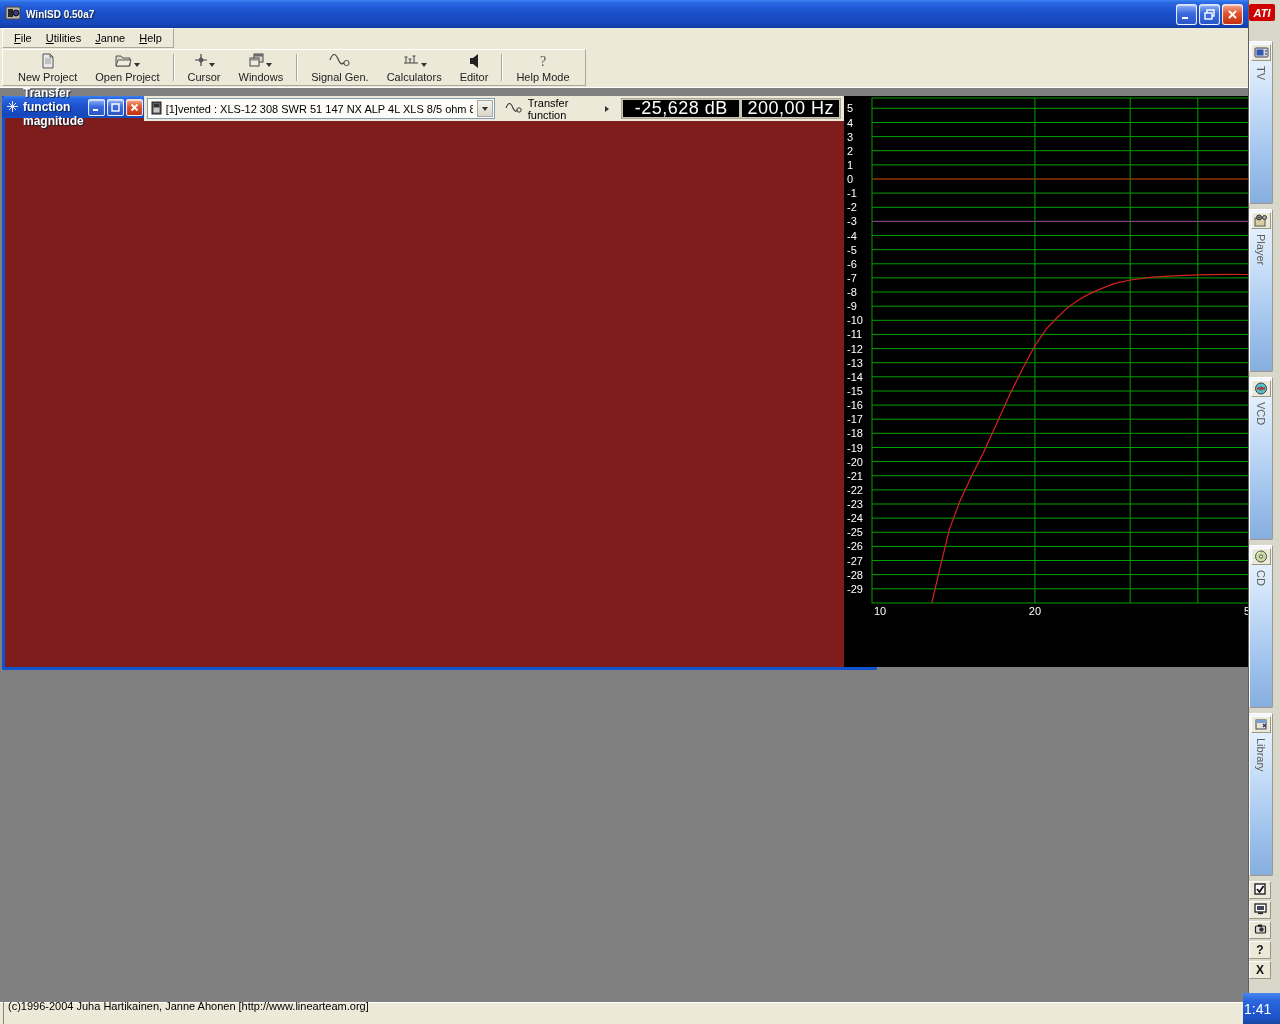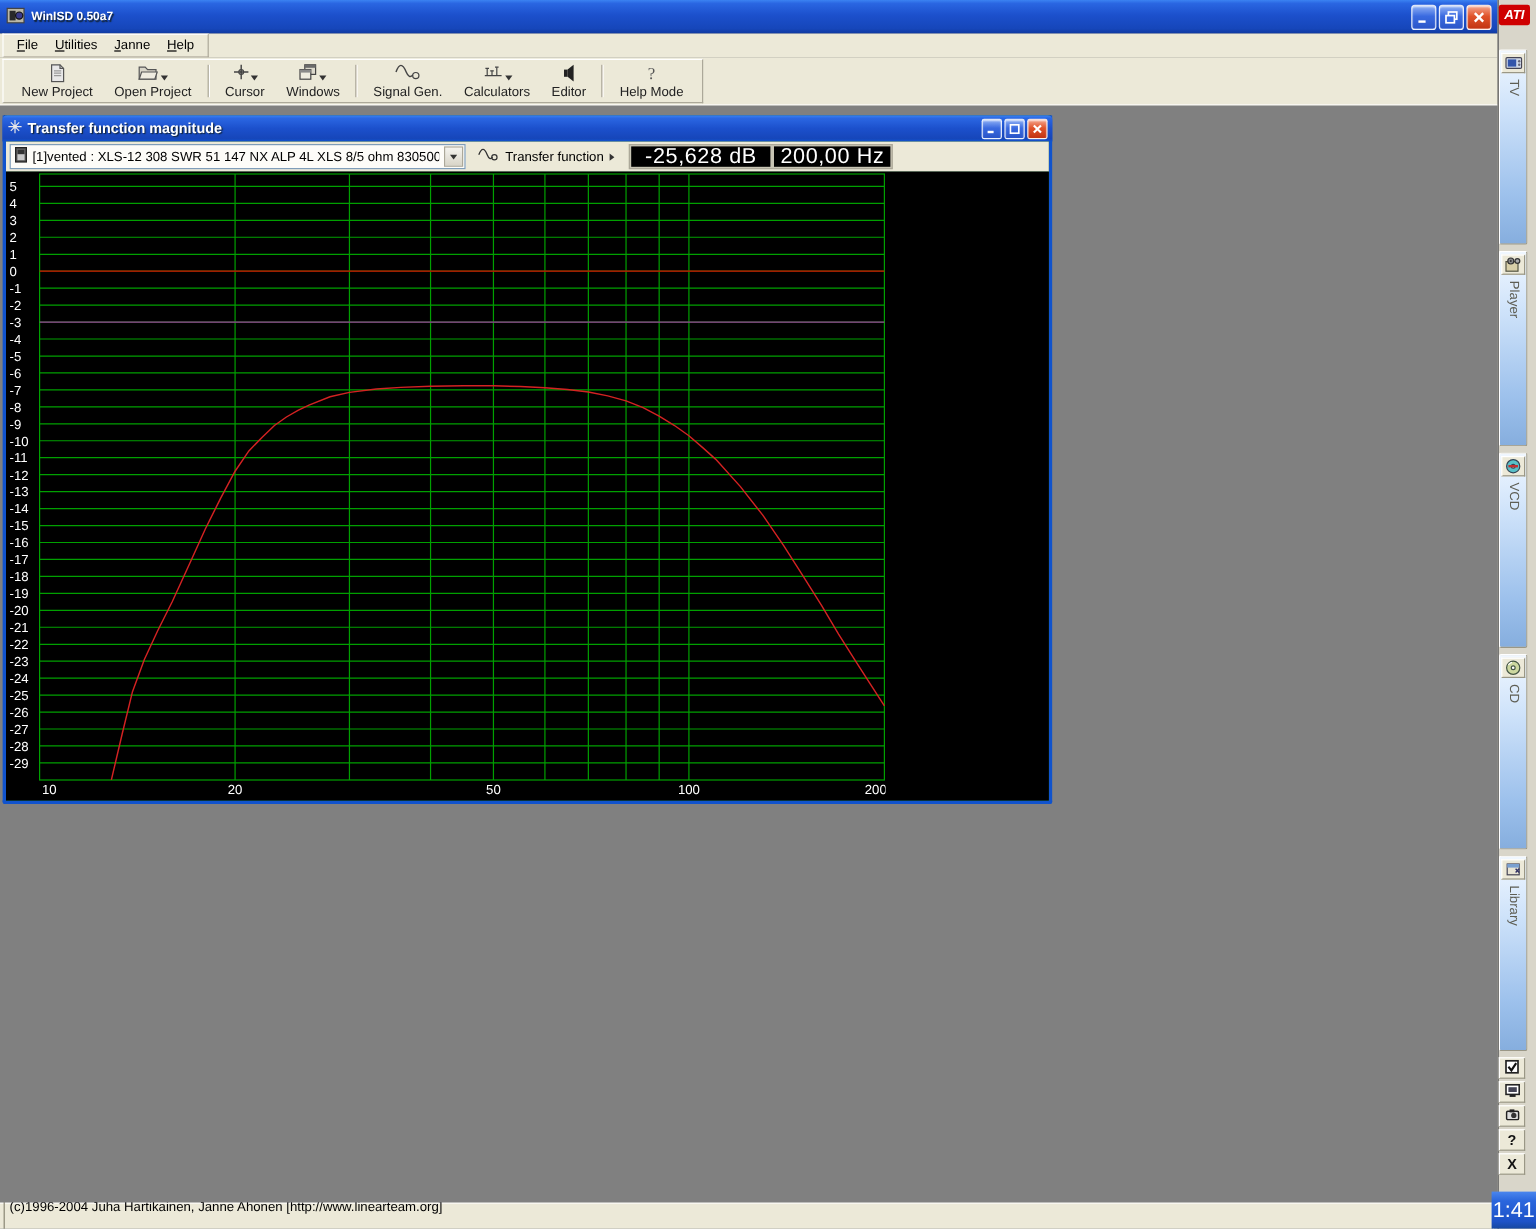--- a/index.html
+++ b/index.html
@@ -33,21 +33,21 @@
   .toolbar-band { display:flex; align-items:stretch; border:1px solid; border-color:#fff #aca899 #aca899 #fff; padding:1px 6px; }
   .tbtn { display:flex; flex-direction:column; align-items:center; justify-content:center; padding:1px 9px; gap:2px; color:#222; }
   .tbtn .ico { height:16px; display:flex; align-items:flex-start; gap:1px; }
   .tsep { width:2px; margin:3px 4px; border-left:1px solid #aca899; border-right:1px solid #fff; }
   .drop-caret { width:0; height:0; border-left:3px solid transparent; border-right:3px solid transparent; border-top:4px solid #333; margin-top:10px; }
   
   .mdi { flex:1; background:#808080; position:relative; overflow:hidden; }
   
   .child {
     position:absolute; left:2px; top:8px; width:875px; height:574px;
-    border:3px solid #1053cd; border-top:none; background:#14532d; display:flex; flex-direction:column;
+    border:3px solid #1053cd; border-top:none; background:#7f1d1d; display:flex; flex-direction:row;
     border-radius:0 0 2px 2px;
   }
   .child-titlebar {
     height:22px; margin:0 -3px; display:flex; align-items:center; gap:4px; padding:0 4px;
     background:linear-gradient(180deg,#3b83f2 0%,#2a66e2 12%,#1c50cc 50%,#1646ba 88%,#1053cd 100%);
     border-radius:4px 4px 0 0;
   }
   .child-title-text { color:#fff; font-weight:bold; font-size:12px; text-shadow:1px 1px 1px #123; }
   .xp-btn.small { width:17px; height:17px; border-radius:2px; }
   .child-toolbar { height:25px; background:#ece9d8; display:flex; align-items:center; padding:2px 3px; gap:3px; }
@@ -89,21 +89,21 @@
     display:flex; flex-direction:column; align-items:center; padding-top:2px;
   }
   .ati-launch .plate { width:20px; height:17px; background:#ece9d8; border:1px solid; border-color:#fff #9a9786 #9a9786 #fff; display:flex; align-items:center; justify-content:center; }
   .ati-launch .vlabel { writing-mode:vertical-rl; margin-top:5px; color:#5e5e54; font-size:11px; }
   #ati-small { display:flex; flex-direction:column; margin-top:5px; gap:2px; }
   .ati-sbtn {
     width:22px; height:18px; background:#ece9d8; border:1px solid; border-color:#fff #9a9786 #9a9786 #fff;
     display:flex; align-items:center; justify-content:center; font-weight:bold; font-size:12px; color:#111;
   }
   .clock {
-    position:absolute; right:0; bottom:0; width:37px; height:31px; color:#fff; font-size:18px;
+    position:absolute; right:0; bottom:0; width:37px; height:31px; color:#fff; font-size:14px;
     background:linear-gradient(180deg,#4a86ee 0%,#2a66dd 25%,#1d52c8 80%,#16479f 100%);
     display:flex; align-items:center; padding-left:1px; overflow:hidden;
   }
 </style>
 </head>
 <body>
 
 <div id="screen">
   <div id="main-window">
 

